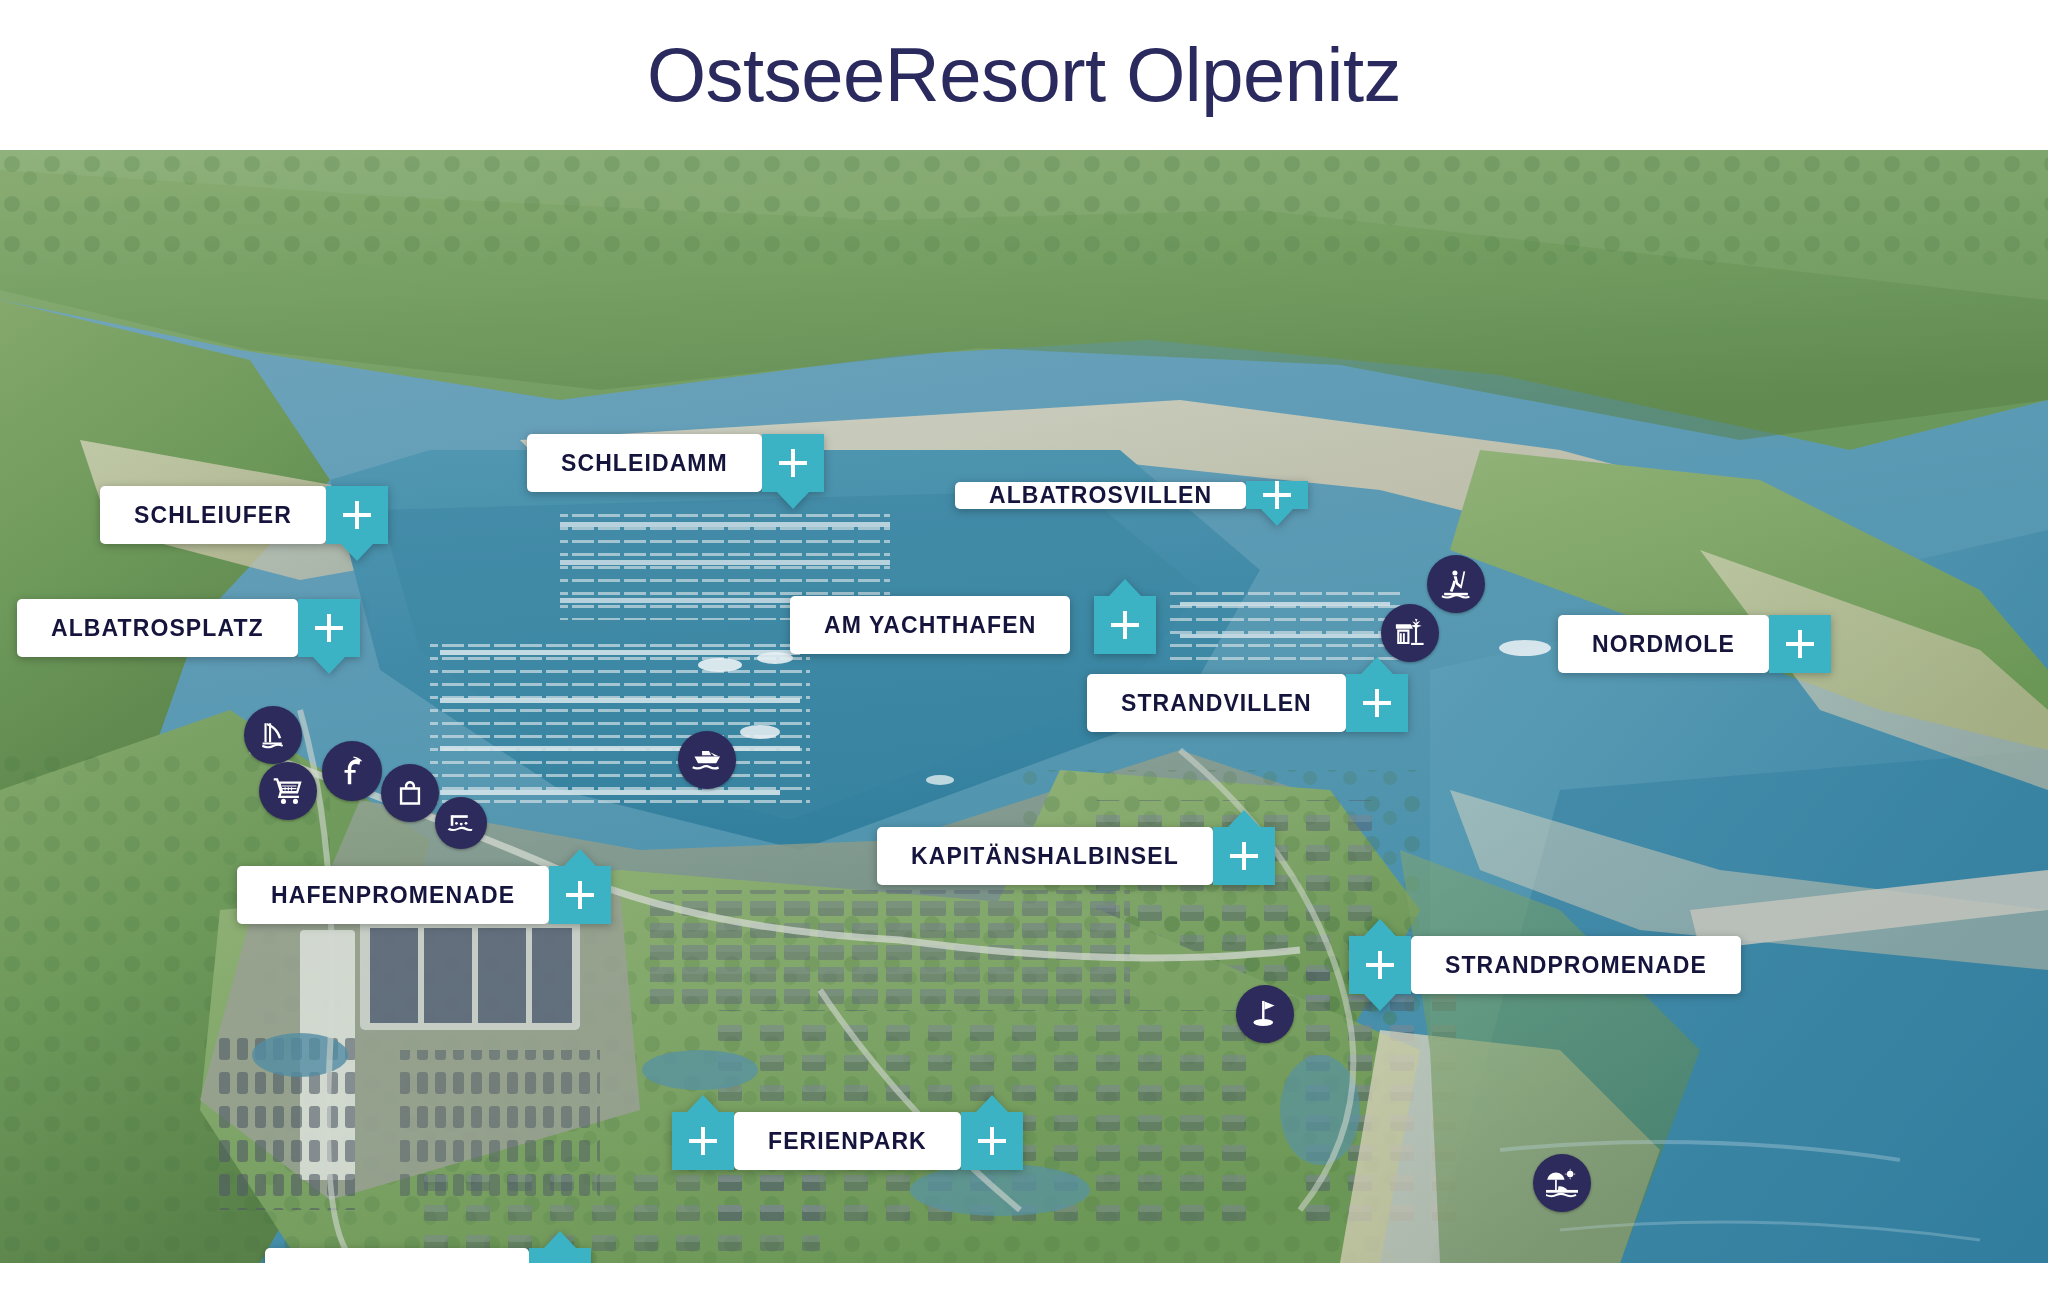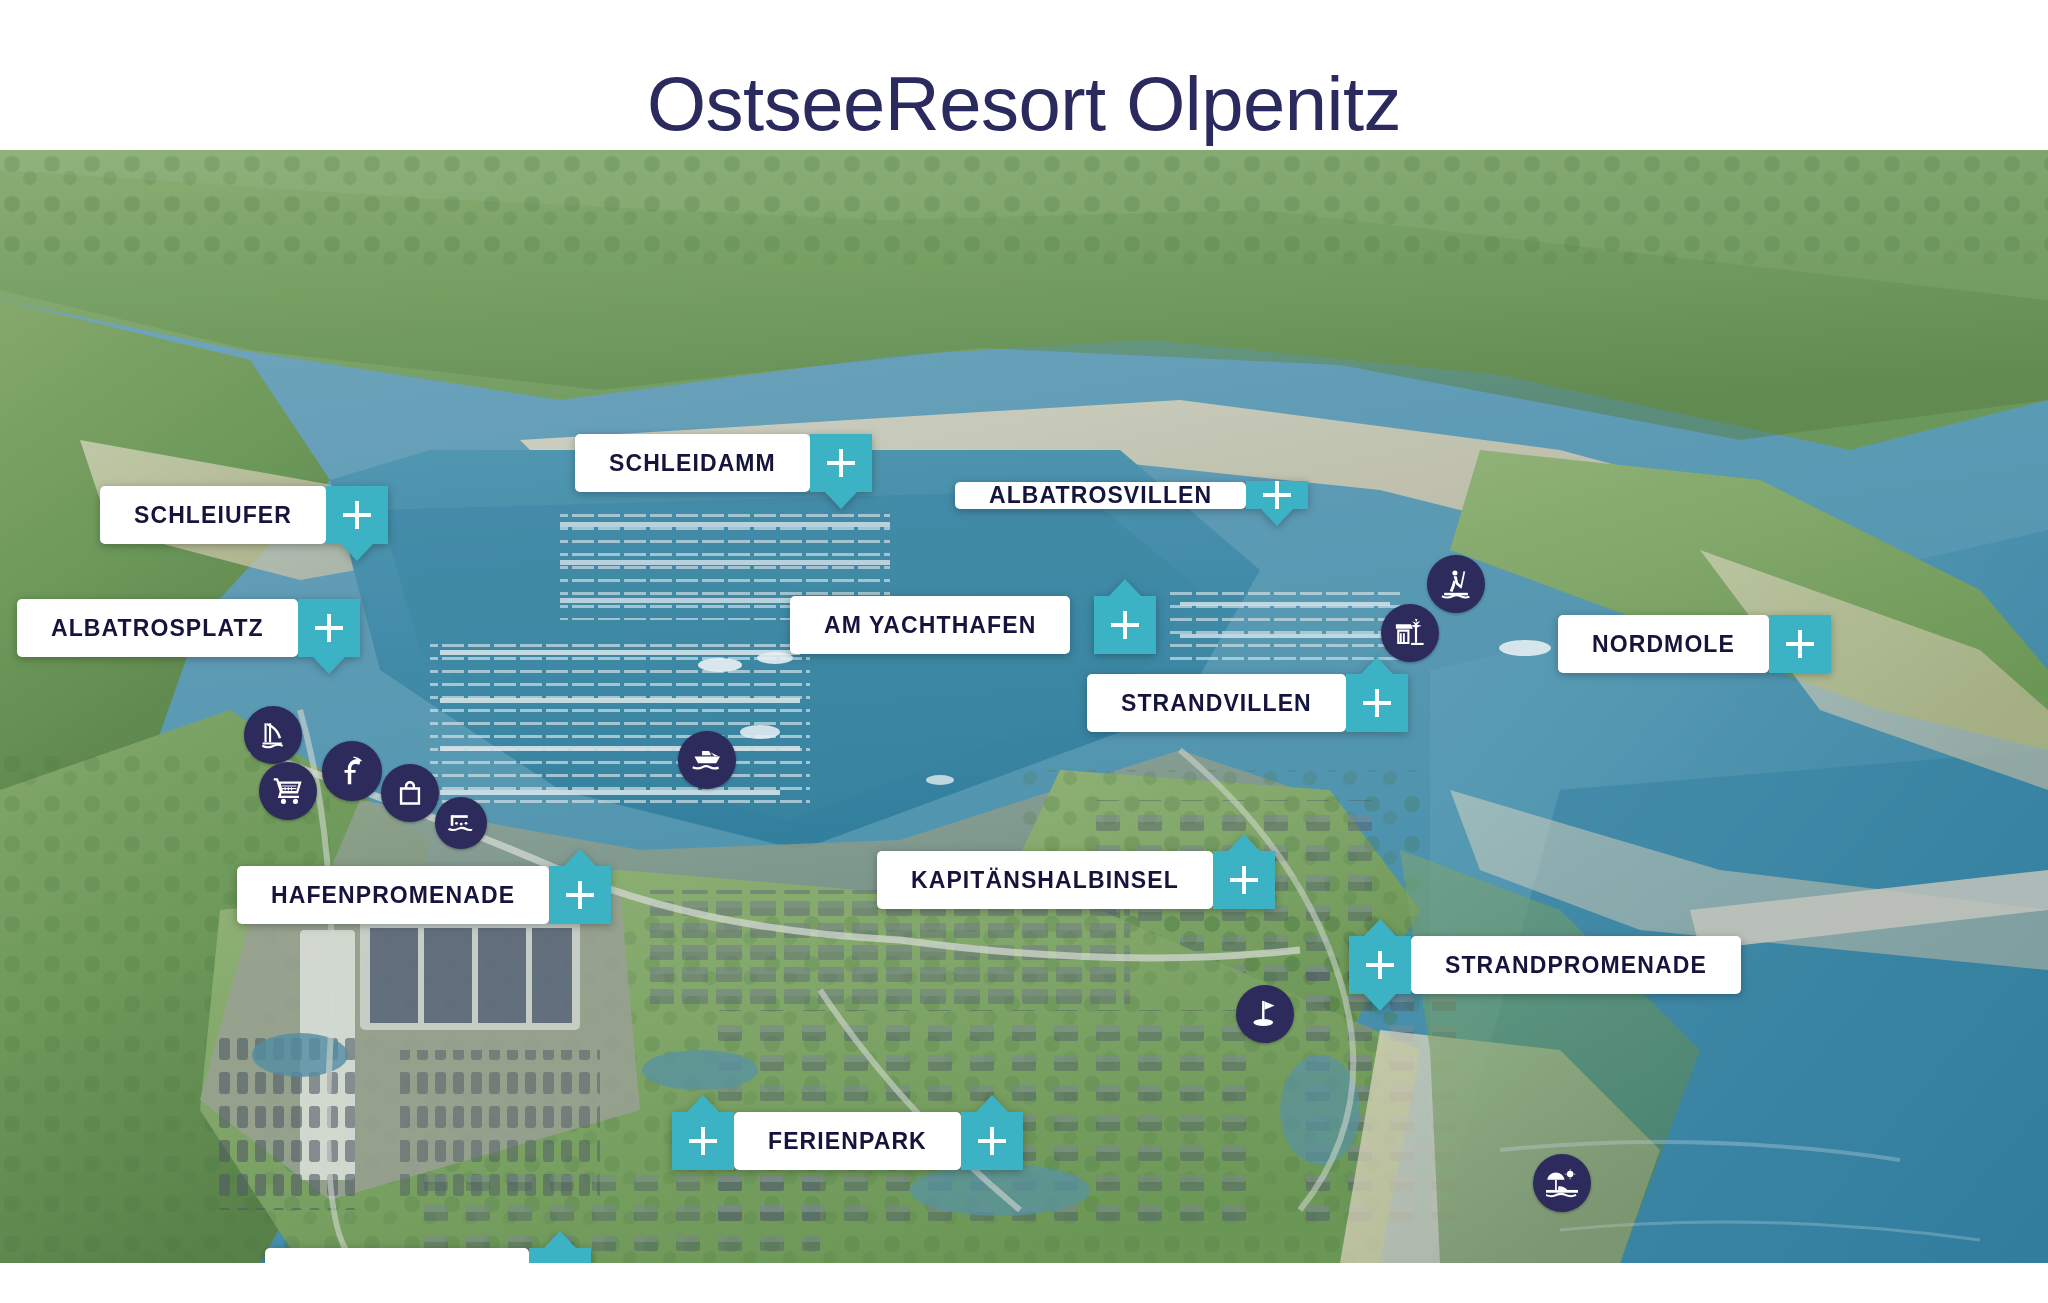--- a/index.html
+++ b/index.html
@@ -23,21 +23,20 @@
   
   #title-bar {
     position: absolute;
     left: 0; top: 0;
     width: 2048px;
     height: 150px;
     display: flex;
     align-items: center;
     justify-content: center;
     background: #ffffff;
-    margin-top: 29px;
   }
   #page-title {
     font-family: "Liberation Sans", sans-serif;
     font-size: 76px;
     font-weight: 400;
     color: #2b2a5e;
     letter-spacing: -0.5px;
     line-height: 1;
   }
 
@@ -430,21 +429,21 @@
         <circle cx="18.1" cy="5.3" r="2.4"></circle>
         <path d="M18.1 1.1l.5 1.5h-1zM18.1 9.5l.5-1.5h-1zM13.9 5.3l1.5.5v-1zM22.3 5.3l-1.5.5v-1z"></path>
         <path d="M7.4 4.1C4.2 4.1 1.5 6.4.9 9.5h13C13.3 6.4 10.6 4.1 7.4 4.1z"></path>
         <path d="M6.8 9.5h1.3v7.9H6.8z"></path>
         <path d="M9.2 14.6c1.9-.4 3.9.1 5.4 1.4l1.6 1.4H9z"></path>
         <path d="M0 17.2h24v2.1H0z"></path>
         <path d="M0 20.3c2.4 1.2 5 1.2 7.4 0 2.4-1.2 5-1.2 7.4 0 2.3 1.1 5 1.1 7.3-.1l.8 1.4c-2.8 1.4-6 1.4-8.8 0-1.8-.9-3.9-.9-5.7 0-2.8 1.4-6 1.4-8.8 0z"></path>
       </svg>
     </div>
 
-    <div class="chip" style="left:527px; top:284px;margin-left:48px;">
+    <div class="chip" style="left:527px; top:284px;">
       <div class="chip-text">SCHLEIDAMM</div>
       <div class="chip-btn arrow-down">
         <span class="plus"></span>
       </div>
     </div>
 
     <div class="chip" style="left:100px; top:336px;">
       <div class="chip-text">SCHLEIUFER</div>
       <div class="chip-btn arrow-down">
         <span class="plus"></span>
@@ -479,21 +478,21 @@
       </div>
     </div>
 
     <div class="chip" style="left:1087px; top:524px;">
       <div class="chip-text">STRANDVILLEN</div>
       <div class="chip-btn arrow-up">
         <span class="plus"></span>
       </div>
     </div>
 
-    <div class="chip" style="left:877px; top:677px;margin-top:24px;">
+    <div class="chip" style="left:877px; top:677px;">
       <div class="chip-text">KAPITÄNSHALBINSEL</div>
       <div class="chip-btn arrow-up">
         <span class="plus"></span>
       </div>
     </div>
 
     <div class="chip" style="left:237px; top:716px;">
       <div class="chip-text">HAFENPROMENADE</div>
       <div class="chip-btn arrow-up">
         <span class="plus"></span>

